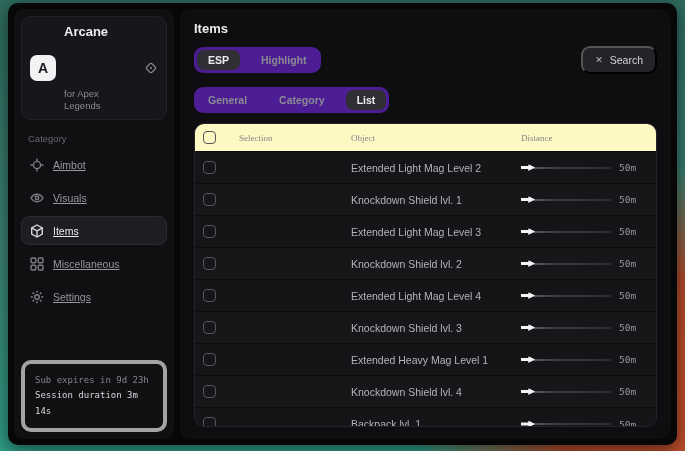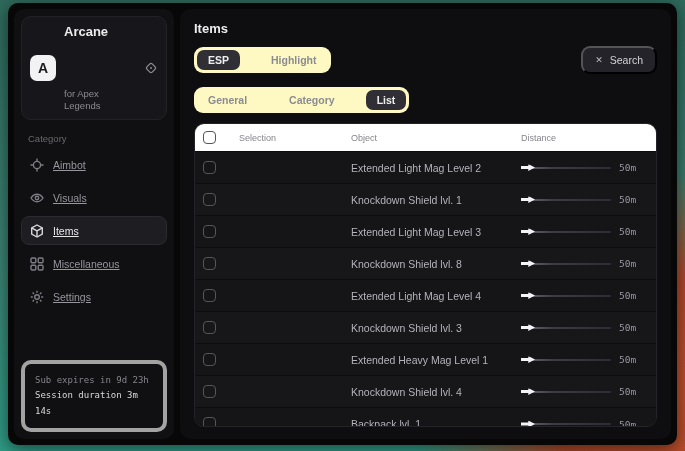--- a/index.html
+++ b/index.html
@@ -55,21 +55,21 @@
   .sf-line1 { color:#84848b; }
   .sf-line2 { color:#d9d9dc; }
   
   .main {
     flex:1; background:#0e0e10; border-radius:10px;
     padding:12px 14px; display:flex; flex-direction:column; min-width:0;
   }
   .page-title { color:#ececee; font-size:13px; font-weight:bold; }
   .mode-row { display:flex; align-items:center; justify-content:space-between; margin-top:10px; }
   .seg-group {
-    display:inline-flex; background:#fef9c3; border-radius:9px; padding:3px; gap:20px;
+    display:inline-flex; background:#4c1d95; border-radius:9px; padding:3px; gap:10px;
   }
   .seg {
     padding:4px 11px; border-radius:7px; font-size:10.5px; color:#8b8b92; cursor:default;font-weight:bold;
   }
   .seg.active { background:#2f2f35; color:#eeeeef; font-weight:bold; }
   .search-btn {
     display:inline-flex; align-items:center; gap:7px;
     background:#232329; border-radius:9px; padding:6px 12px;
     color:#d3d3d7; font-size:10.5px; cursor:default;
   }
@@ -82,22 +82,22 @@
   }
   .trow {
     display:grid;
     grid-template-columns:36px 112px 170px 98px 44px 1fr;
     align-items:center; height:32px; flex:0 0 32px;
     border-bottom:1px solid #0c0c0e; padding:0 8px;
   }
   .trow:nth-child(even) { background:#151518; }
   .trow:nth-child(odd)  { background:#17171a; }
   .trow.thead {
-    height:28px; flex:0 0 28px; background:#ffffff;
-    font-family:Liberation Sans, sans-serif; font-size:9px; color:#85858c;
+    height:28px; flex:0 0 28px; background:#fef9c3;
+    font-family:Liberation Serif, serif; font-size:9px; color:#85858c;
   }
   .trow:last-child { border-bottom:none; }
   .cbx {
     width:13px; height:13px; border:1.5px solid #55555c; border-radius:4px;
     background:transparent; cursor:default;
   }
   .obj-cell { color:#b3b3b9; font-size:10.5px; white-space:nowrap; overflow:hidden; }
   .slider { position:relative; width:90px; height:12px; display:flex; align-items:center; }
   .slider .track {
     width:100%; height:2px; border-radius:2px;
@@ -253,21 +253,21 @@
         <div class="slider">
             <div class="track"></div>
             <div class="thumb"></div>
           </div>
         <div class="dist-cell">50m</div>
 
       </div>
       <div class="trow">
         <div><button class="cbx"></button></div>
           <div></div>
-        <div class="obj-cell">Knockdown Shield lvl. 8</div>
+        <div class="obj-cell">Knockdown Shield lvl. 2</div>
         <div class="slider">
             <div class="track"></div>
             <div class="thumb"></div>
           </div>
         <div class="dist-cell">50m</div>
 
       </div>
       <div class="trow">
         <div><button class="cbx"></button></div>
           <div></div>

